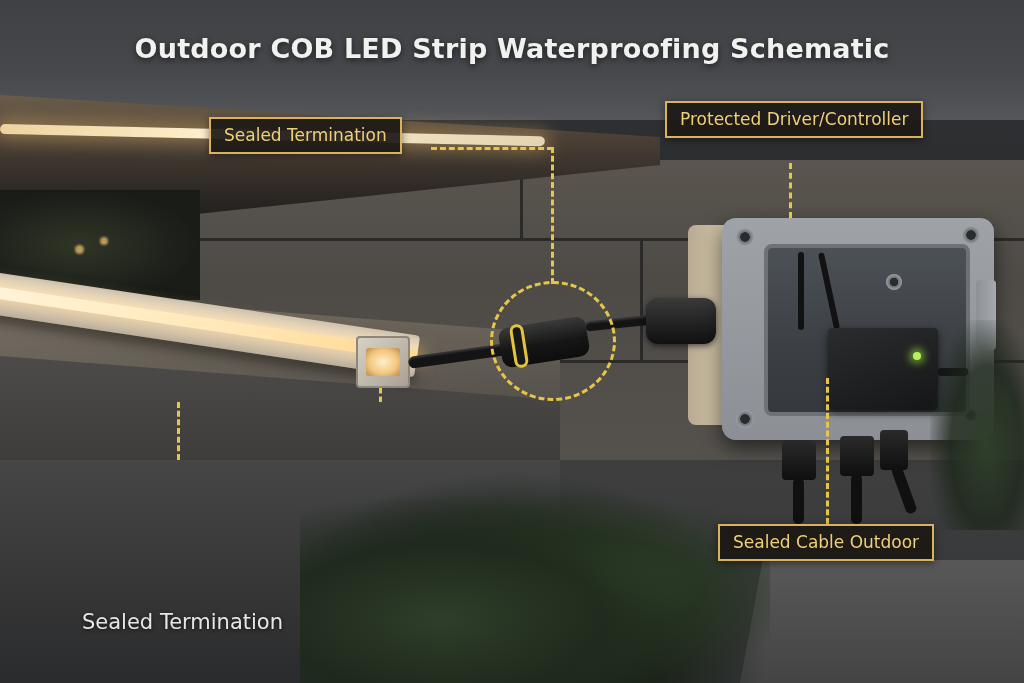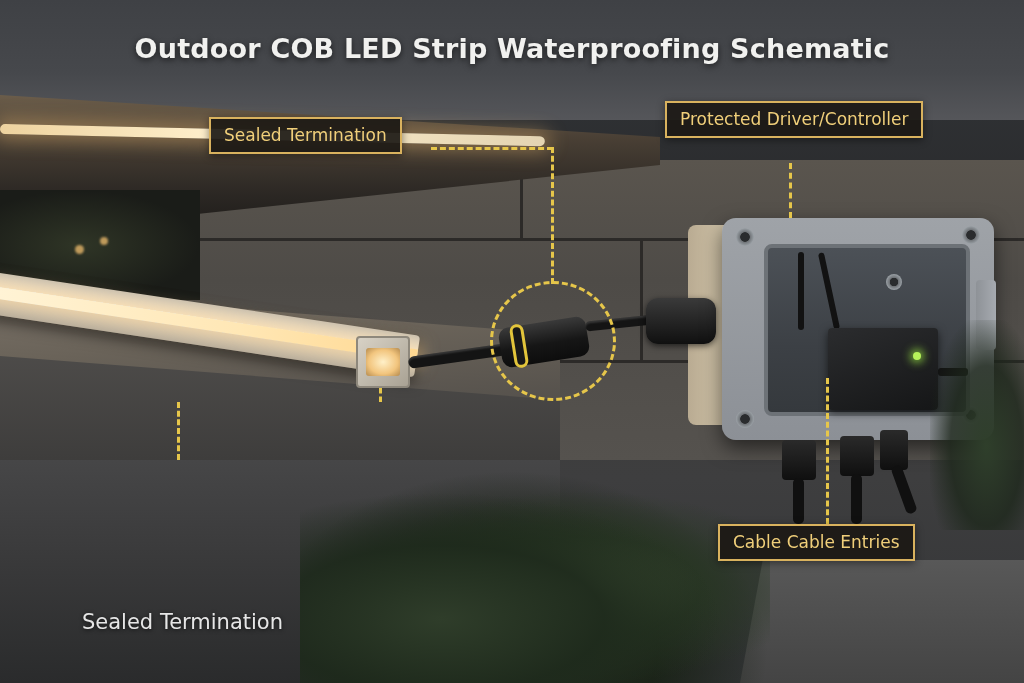--- a/index.html
+++ b/index.html
@@ -251,17 +251,17 @@
 
   <div class="leader" style="left:431px;top:147px;width:122px;height:0;border-top-width:3px;"></div>
   <div class="leader" style="left:551px;top:147px;width:0;height:137px;border-left-width:3px;"></div>
   <div class="leader" style="left:789px;top:163px;width:0;height:55px;border-left-width:3px;"></div>
   <div class="leader" style="left:177px;top:402px;width:0;height:58px;border-left-width:3px;"></div>
   <div class="leader" style="left:379px;top:388px;width:0;height:14px;border-left-width:3px;"></div>
   <div class="leader" style="left:826px;top:378px;width:0;height:146px;border-left-width:3px;"></div>
 
   <div class="callout" style="left:209px;top:117px;">Sealed Termination</div>
   <div class="callout" style="left:645px;top:101px;margin-left:20px;">Protected Driver/Controller</div>
-  <div class="callout" style="left:718px;top:524px;">Cable Cable Entries</div>
+  <div class="callout" style="left:718px;top:524px;">Sealed Cable Outdoor</div>
 
   <div class="title">Outdoor COB LED Strip Waterproofing Schematic</div>
   <div class="caption">Sealed Termination</div>
 </div>
 
 </body></html>

